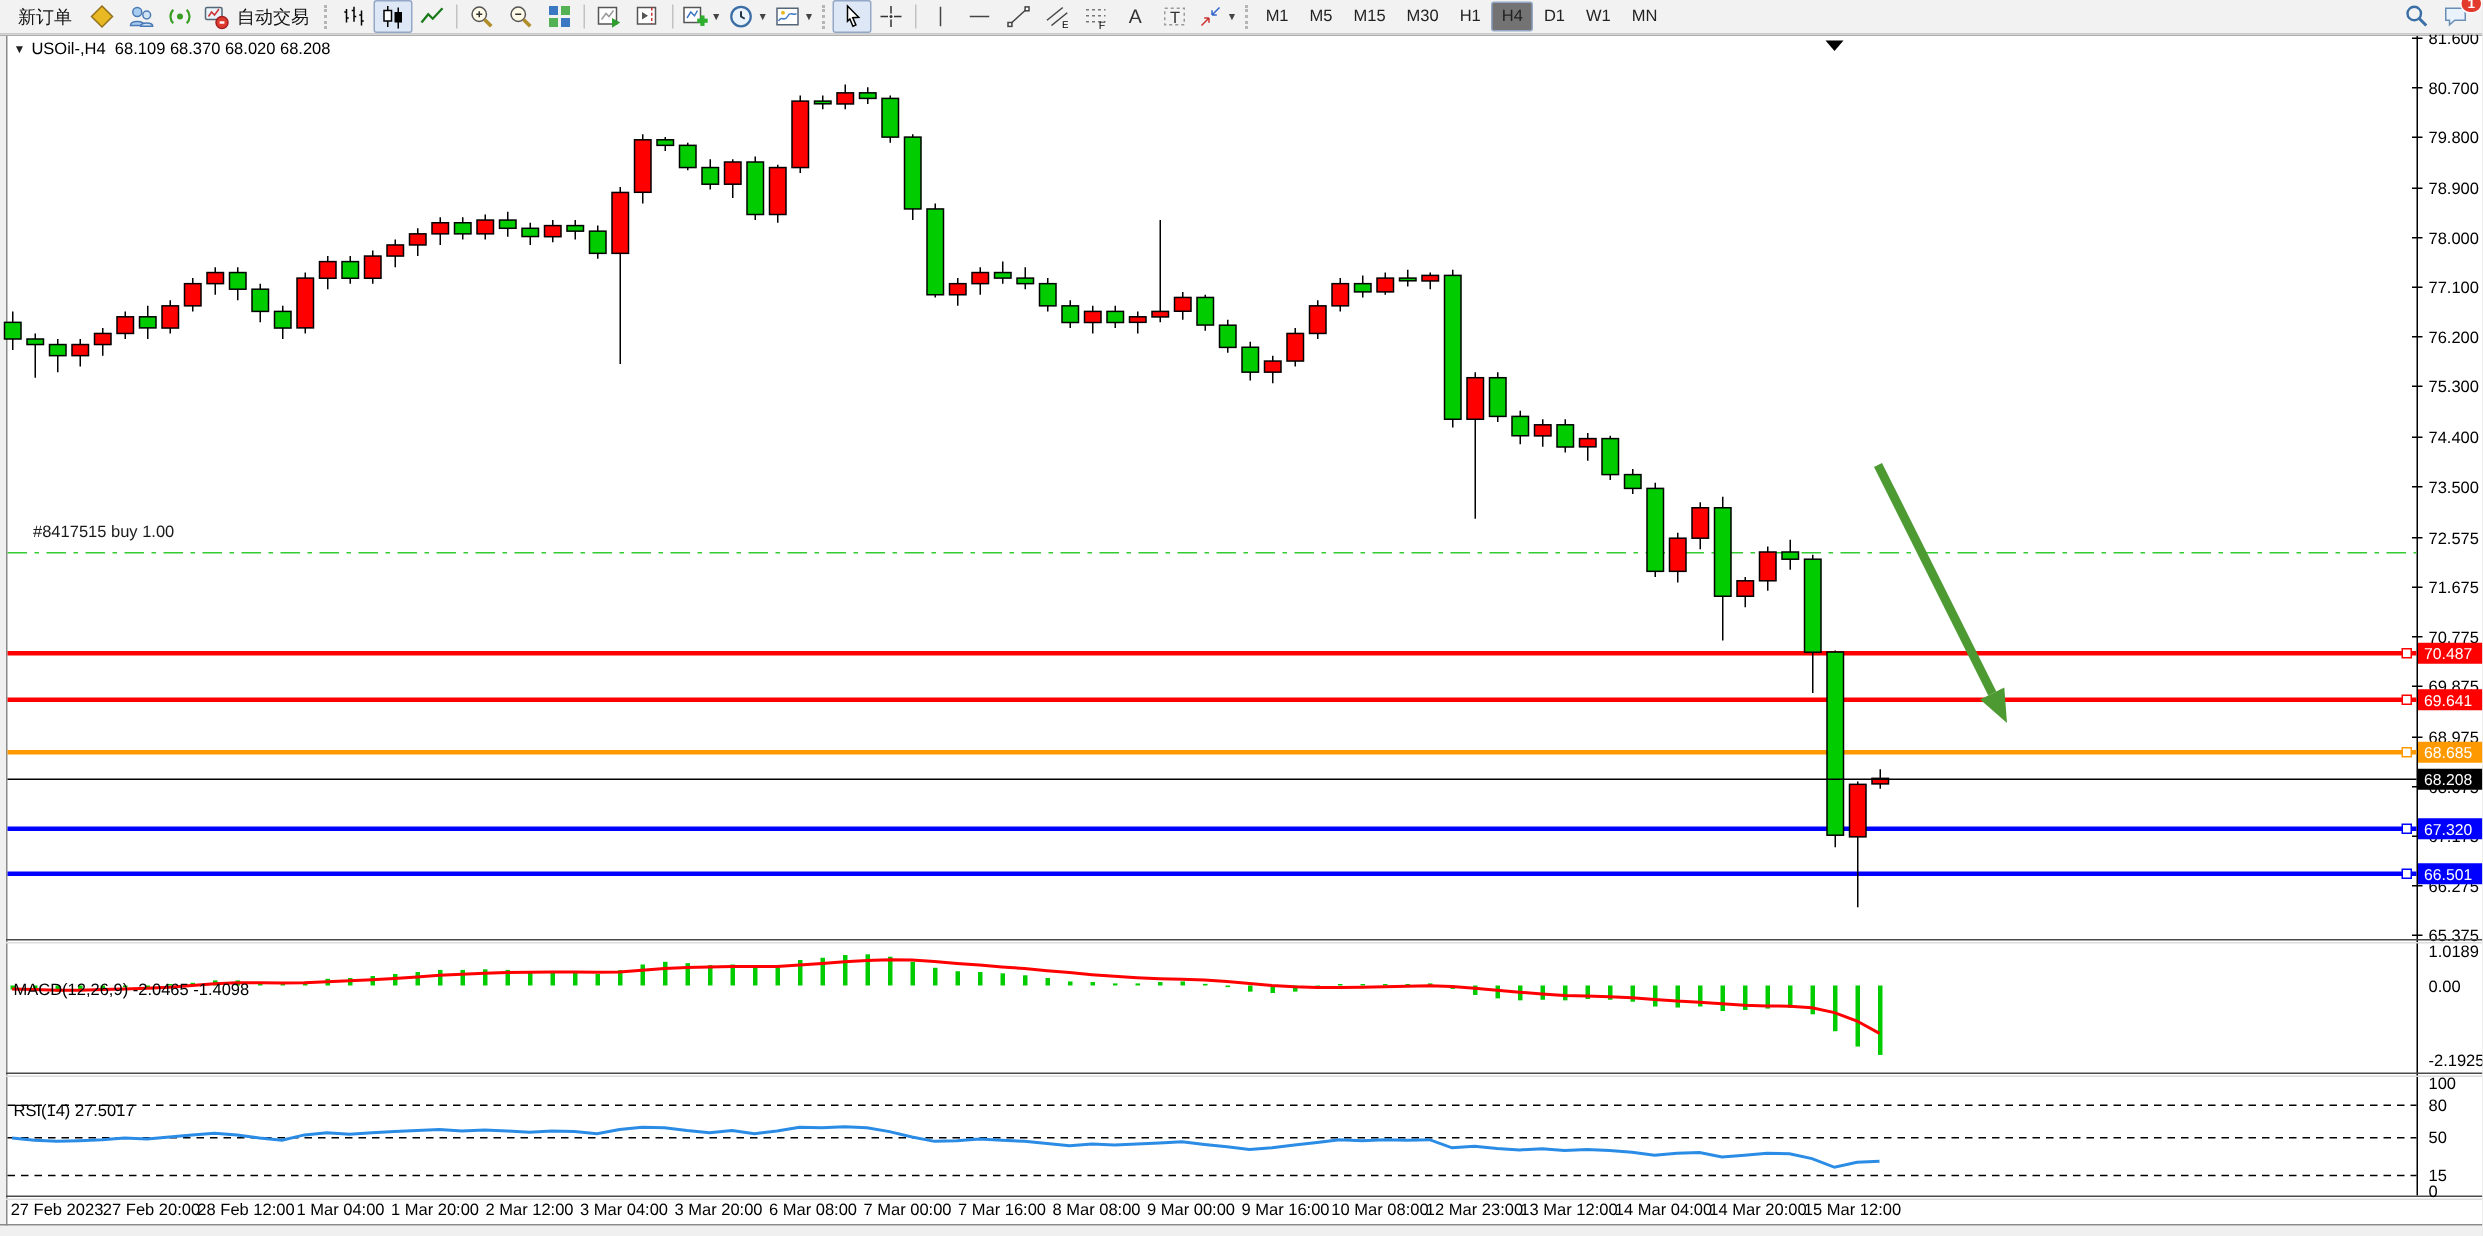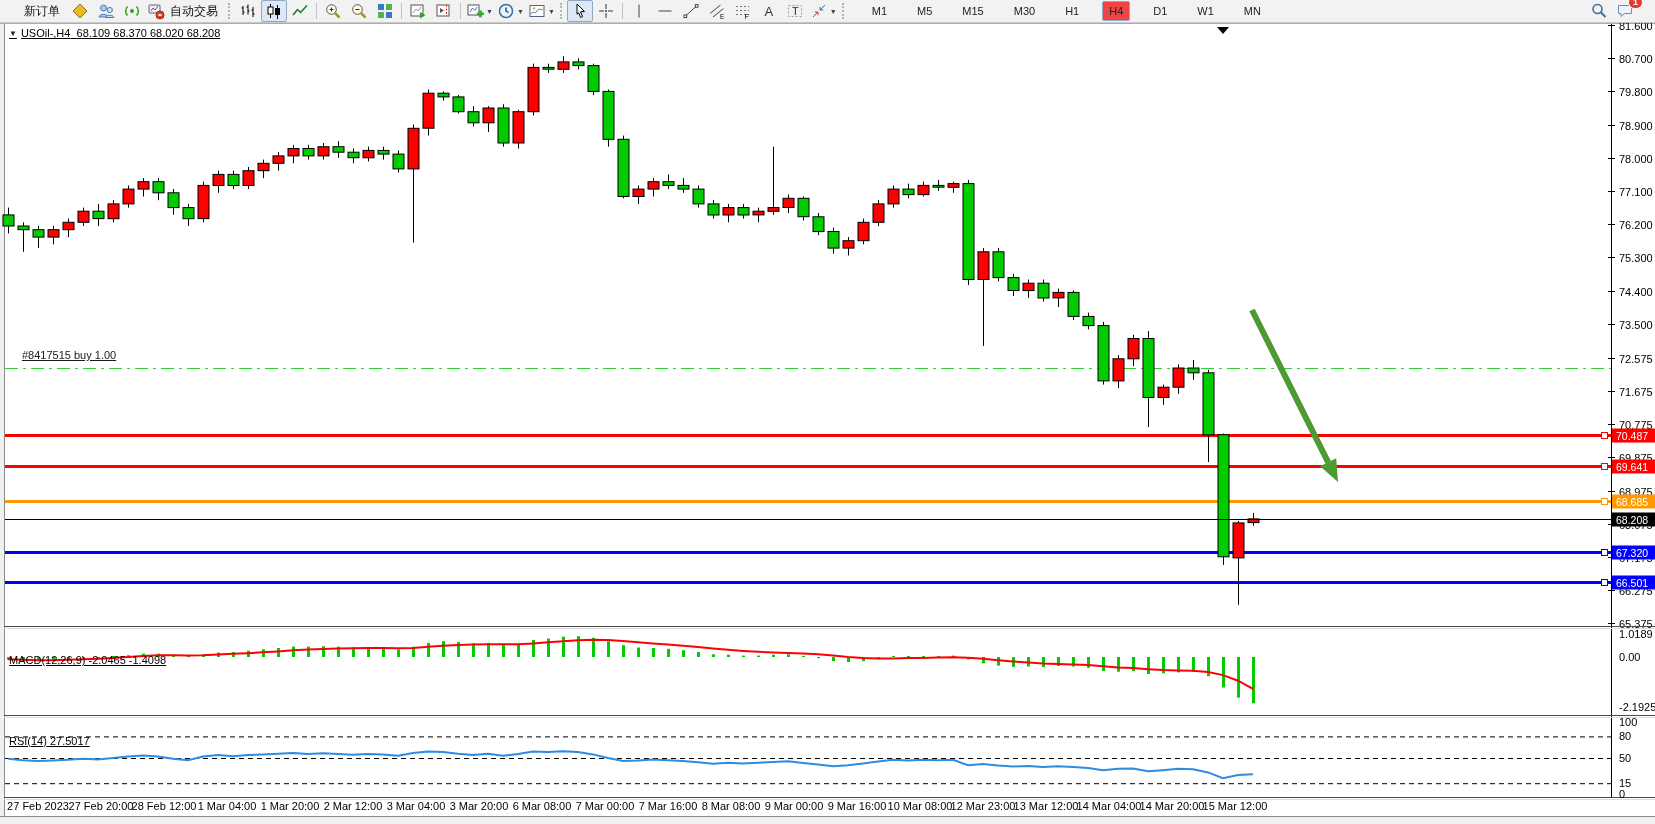--- a/index.html
+++ b/index.html
@@ -1,36 +1,36 @@
 <!DOCTYPE html>
 <html><head>
 <meta charset="utf-8">
 <style>
   html,body{margin:0;padding:0;background:#e4e4e4;font-family:"Liberation Sans",sans-serif;}
   #app{position:relative;width:1655px;height:824px;background:#f0f0f0;overflow:hidden;}
   #chart-svg{position:absolute;left:0;top:0;z-index:1;}
   
   #toolbar{position:absolute;left:0;top:0;width:1655px;height:23px;background:#f2f2f2;
-    border-bottom:1px solid #c9c9c9;display:flex;align-items:center;padding:0 17px;box-sizing:border-box;z-index:5;}
+    border-bottom:1px solid #c9c9c9;display:flex;align-items:center;padding:0 5px;box-sizing:border-box;z-index:5;}
   .tb{height:20px;min-width:22px;display:flex;align-items:center;justify-content:center;
       border:1px solid transparent;border-radius:2px;cursor:default;padding:0 1px;}
   .tb.pressed{background:#dde7f5;border-color:#93a8c6;}
   .tb-text{font-size:12px;color:#111;padding:0 5px;white-space:nowrap;}
   .sep{width:1px;height:16px;background:#c2c2c2;margin:0 3px;}
   .grip{width:2px;height:16px;border-left:2px dotted #b5b5b5;margin:0 3px;}
   .caret{font-size:7px;color:#444;margin-left:2px;}
   .tf{font-size:11px;color:#222;height:18px;display:flex;align-items:center;padding:0 6px;
-      border:1px solid transparent;border-radius:2px;margin-left:16px;}
-  .tf.pressed{background:#ef4444;border-color:#93a8c6;}
+      border:1px solid transparent;border-radius:2px;}
+  .tf.pressed{background:#737373;border-color:#93a8c6;}
   .right-group{margin-left:auto;display:flex;align-items:center;}
   .badge-wrap{position:relative;}
   .badge{position:absolute;top:-5px;right:-6px;background:#e23b2e;color:#fff;border-radius:8px;
     font-size:9px;line-height:11px;padding:0 4px;font-weight:bold;border:1px solid #fff;}
   
-  .ov{position:absolute;font-size:11px;color:#000;z-index:6;white-space:nowrap;text-decoration:underline;}
+  .ov{position:absolute;font-size:11px;color:#000;z-index:6;white-space:nowrap;}
   #title-ov{left:9px;top:27px;}
   #title-ov .tri{font-size:8px;color:#222;margin-right:4px;vertical-align:1px;}
   #buy-ov{left:22px;top:349px;color:#1a1a1a;}
   #macd-ov{left:9px;top:654px;}
   #rsi-ov{left:9px;top:719px;margin-top:16px;}
   svg text{font-family:"Liberation Sans",sans-serif;}
 </style>
 </head>
 <body>
 

